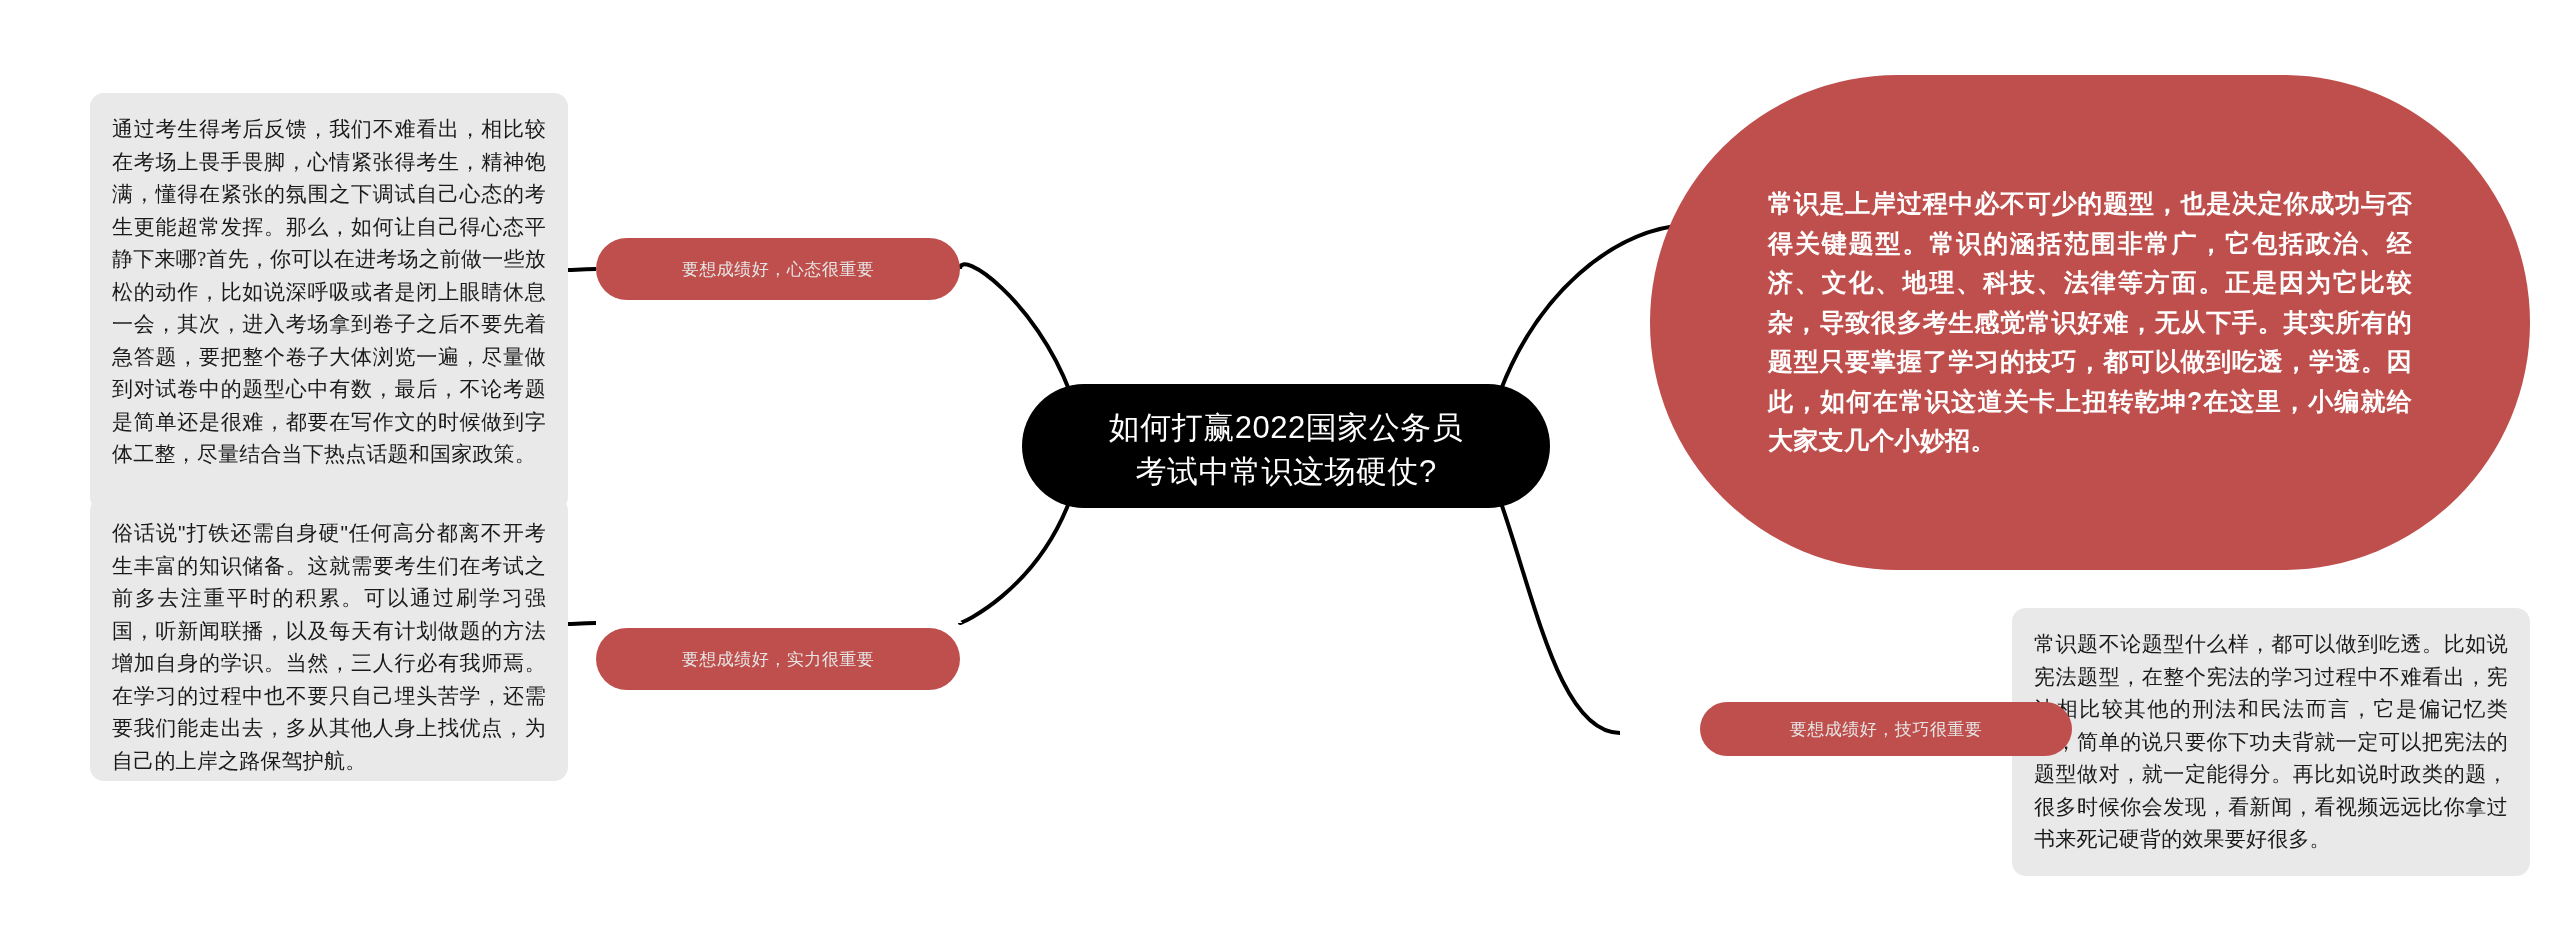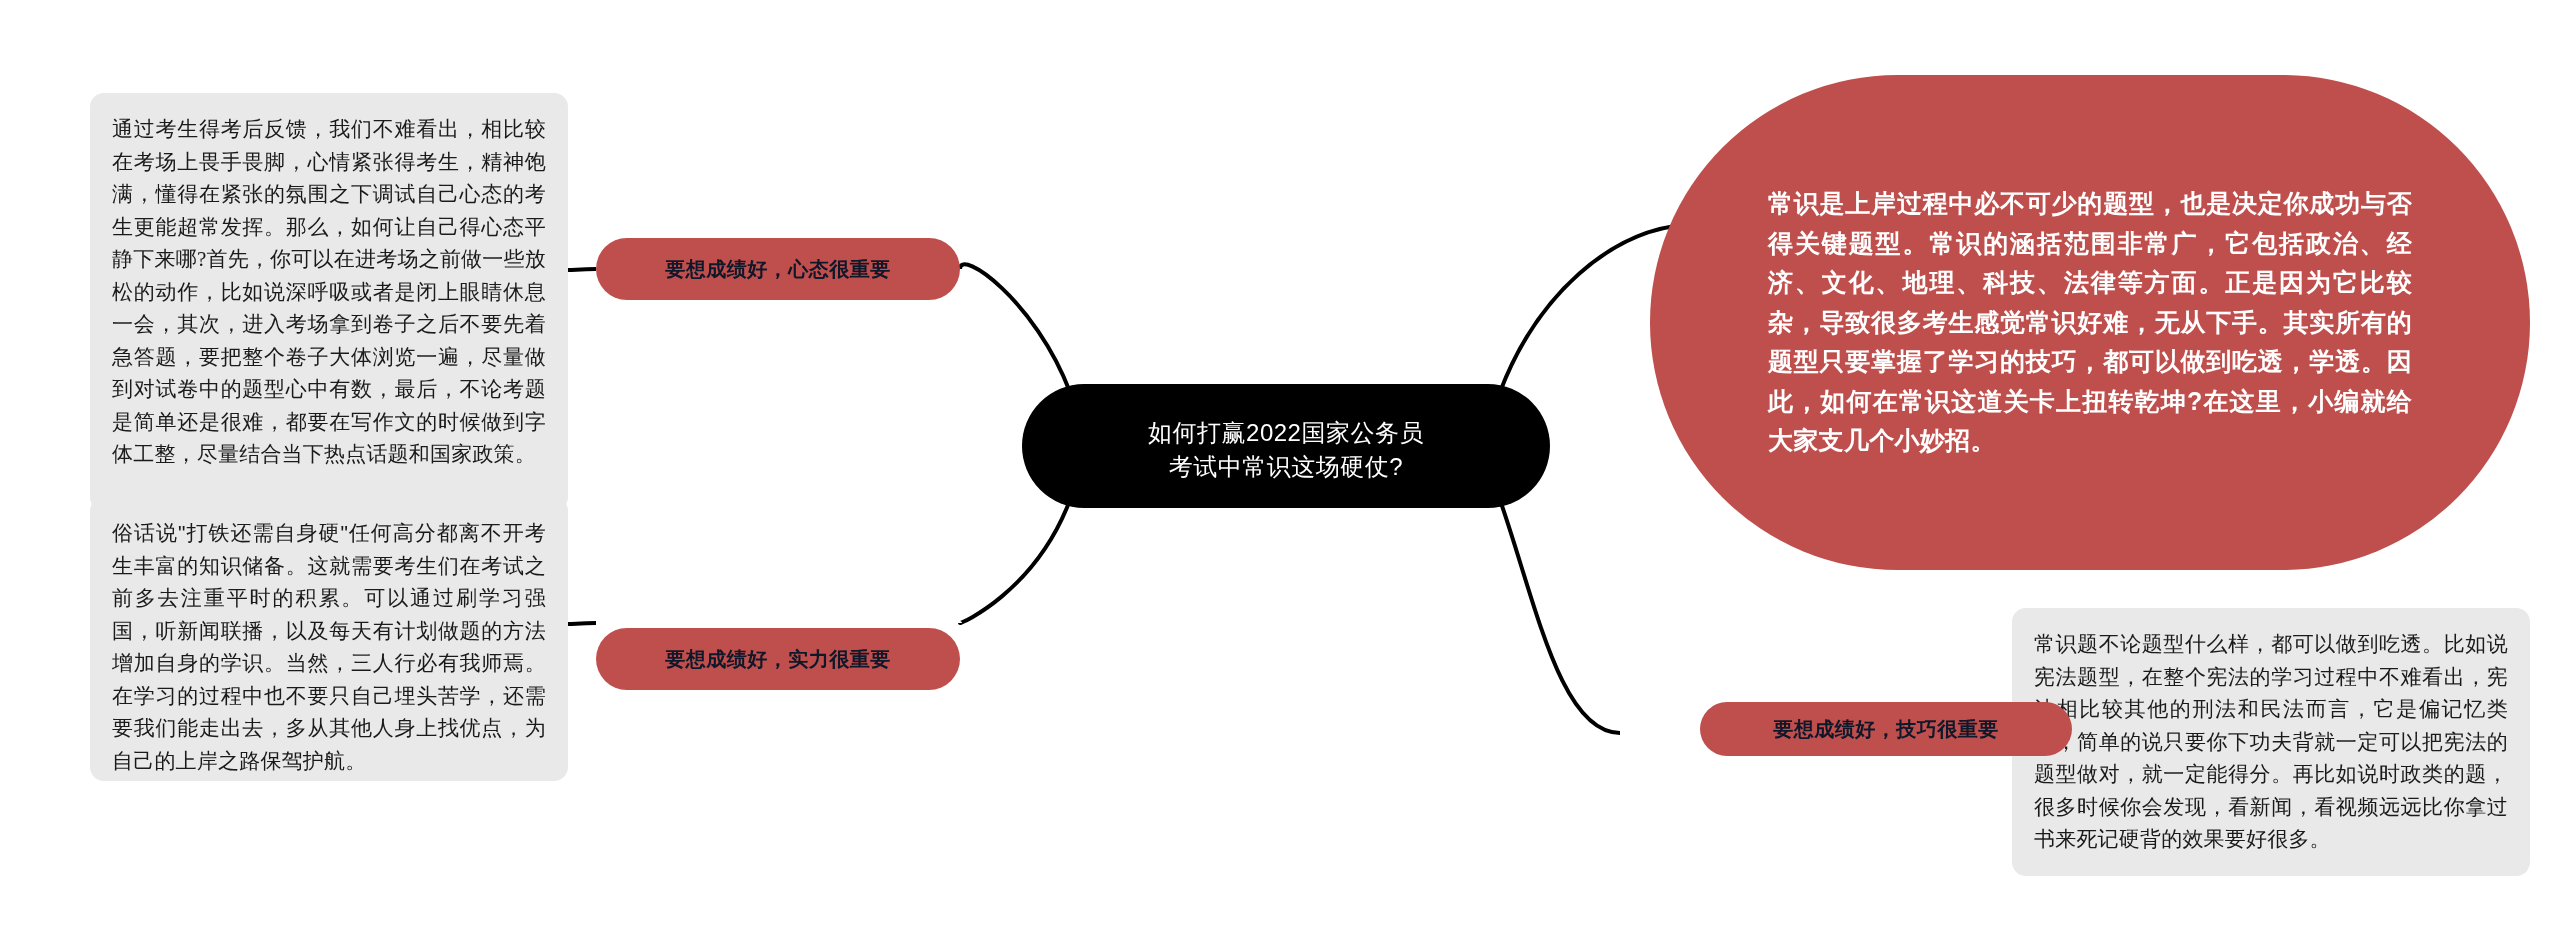--- a/index.html
+++ b/index.html
@@ -39,44 +39,43 @@
     height: 124px;
     background: #000000;
     border-radius: 62px;
     display: flex;
     align-items: center;
     justify-content: center;
     z-index: 5;
   }
   .center-node .label {
     color: #ffffff;
-    font-size: 24px;
+    font-size: 31px;
     line-height: 1.42;
     text-align: center;
     letter-spacing: 0.5px;
     white-space: pre-line;
     margin-top: 8px;
   }
 
   
   .pill {
     position: absolute;
     background: #bf4f4c;
     border-radius: 999px;
     display: flex;
     align-items: center;
     justify-content: center;
     z-index: 5;
   }
   .pill .label {
-    color: #0f172a;
-    font-size: 20px;
+    color: #e5e5e5;
+    font-size: 17px;
     letter-spacing: 0.5px;
     white-space: nowrap;
-    font-weight: bold;
   }
 
   #pill-mindset {
     left: 596px;
     top: 238px;
     width: 364px;
     height: 62px;
   }
   #pill-strength {
     left: 596px;

